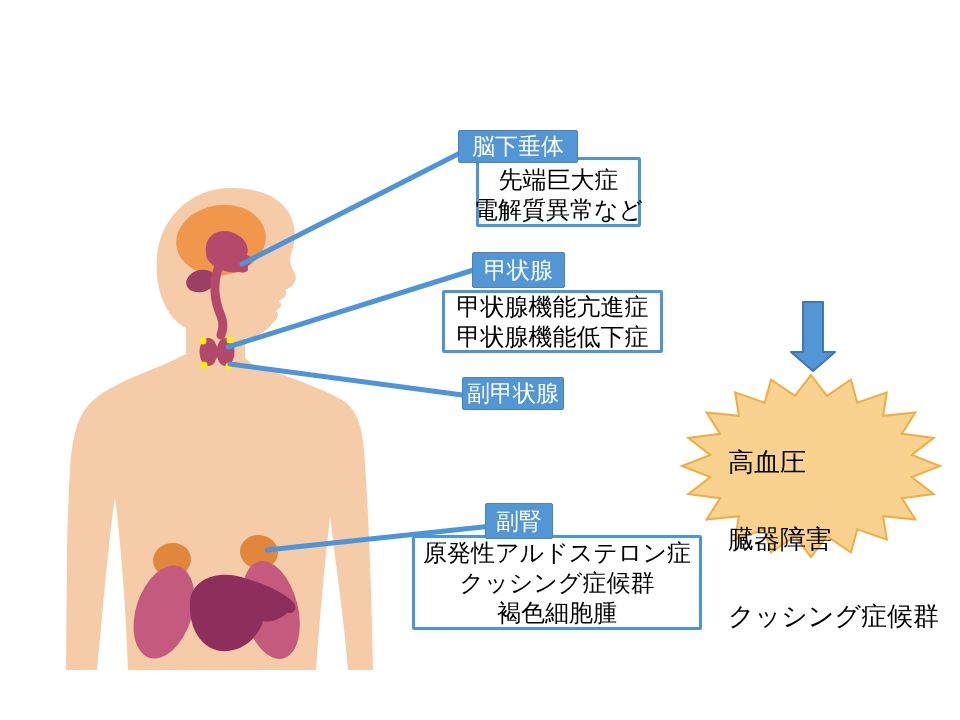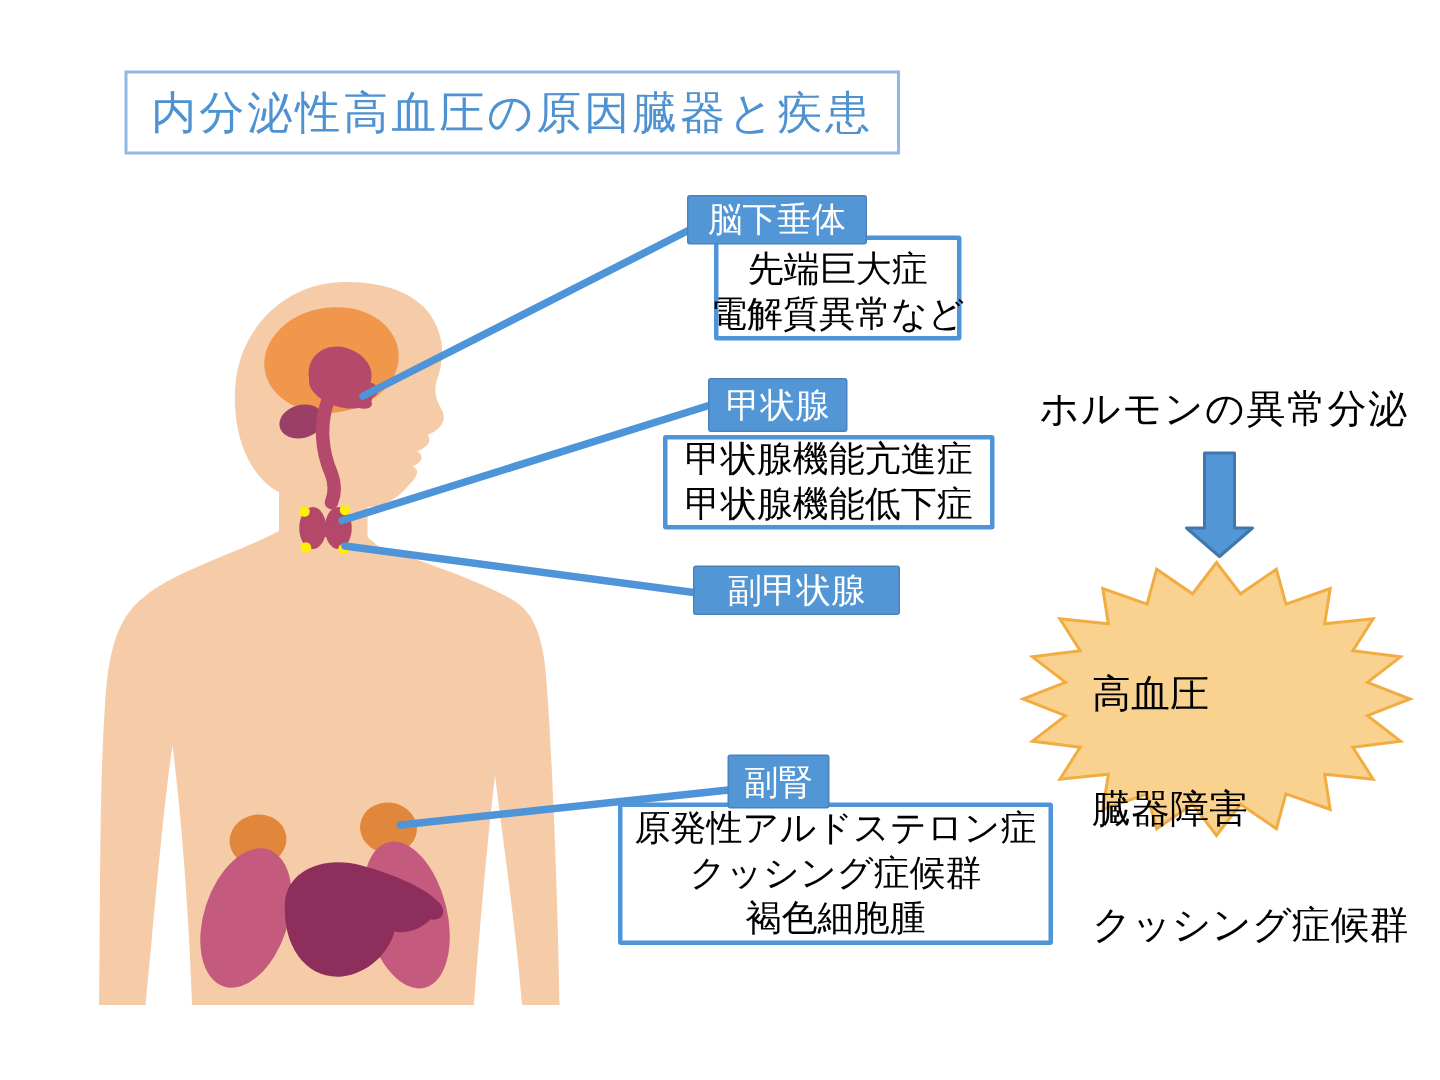--- a/index.html
+++ b/index.html
@@ -128,43 +128,41 @@
     <line x1="242" y1="264" x2="468" y2="149" style="stroke:var(--line_blue,#4E94D8);stroke-width:5;stroke-linecap:round"></line>
     <line x1="228" y1="347" x2="480" y2="268" style="stroke:var(--line_blue,#4E94D8);stroke-width:5;stroke-linecap:round"></line>
     <line x1="230" y1="364" x2="470" y2="396" style="stroke:var(--line_blue,#4E94D8);stroke-width:5;stroke-linecap:round"></line>
     <line x1="267" y1="550" x2="492" y2="526" style="stroke:var(--line_blue,#4E94D8);stroke-width:5;stroke-linecap:round"></line>
 
     <polygon id="starburst" style="fill:var(--burst_fill,#FAD28F);stroke:var(--burst_border,#F1AC42);stroke-width:2" points="811.0,375.0 827.0,395.9 850.9,379.5 857.3,402.7 886.8,392.4 883.1,415.8 915.4,412.5 901.9,433.8 933.7,437.9 911.7,454.9 940.0,466.0 911.7,477.1 933.7,494.1 901.9,498.2 915.4,519.5 883.1,516.2 886.8,539.6 857.3,529.3 850.9,552.5 827.0,536.1 811.0,557.0 795.0,536.1 771.1,552.5 764.7,529.3 735.2,539.6 738.9,516.2 706.6,519.5 720.1,498.2 688.3,494.1 710.3,477.1 682.0,466.0 710.3,454.9 688.3,437.9 720.1,433.8 706.6,412.5 738.9,415.8 735.2,392.4 764.7,402.7 771.1,379.5 795.0,395.9"></polygon>
 
     <polygon points="803,302 823,302 823,352 835,352 813,371 791,352 803,352" style="fill:var(--accent_blue,#5296D5);stroke:var(--arrow_border,#4176AE);stroke-width:2;stroke-linejoin:round"></polygon>
   </svg>
 
-  <div class="title-box">内分泌性高血圧の原因臓器と疾患</div>
 
   <div class="disease-box" style="left:437px;top:157px;width:165px;height:70px;padding-top:6px">
     <div class="disease-line">先端巨大症</div>
     <div class="disease-line">電解質異常など</div>
   </div>
   <div class="organ-tag" style="left:458px;top:130px;width:120px;height:33px">脳下垂体</div>
 
   <div class="disease-box" style="left:403px;top:290px;width:221px;height:63px">
     <div class="disease-line">甲状腺機能亢進症</div>
     <div class="disease-line">甲状腺機能低下症</div>
   </div>
   <div class="organ-tag" style="left:472px;top:252px;width:93px;height:36px">甲状腺</div>
 
-  <div class="organ-tag" style="left:462px;top:377px;width:138px;height:33px">副甲状腺</div>
+  <div class="organ-tag" style="left:462px;top:377px;width:102px;height:33px">副甲状腺</div>
 
   <div class="disease-box" style="left:373px;top:535px;width:290px;height:95px">
     <div class="disease-line">原発性アルドステロン症</div>
     <div class="disease-line">クッシング症候群</div>
     <div class="disease-line">褐色細胞腫</div>
   </div>
   <div class="organ-tag" style="left:485px;top:503px;width:68px;height:36px">副腎</div>
 
-  <div class="cause-text">ホルモンの異常分泌</div>
   <div class="effects">
     <div class="effect-line">高血圧</div>
     <div class="effect-line">臓器障害</div>
     <div class="effect-line">クッシング症候群</div>
   </div>
 
 </div>
 
 </body></html>

